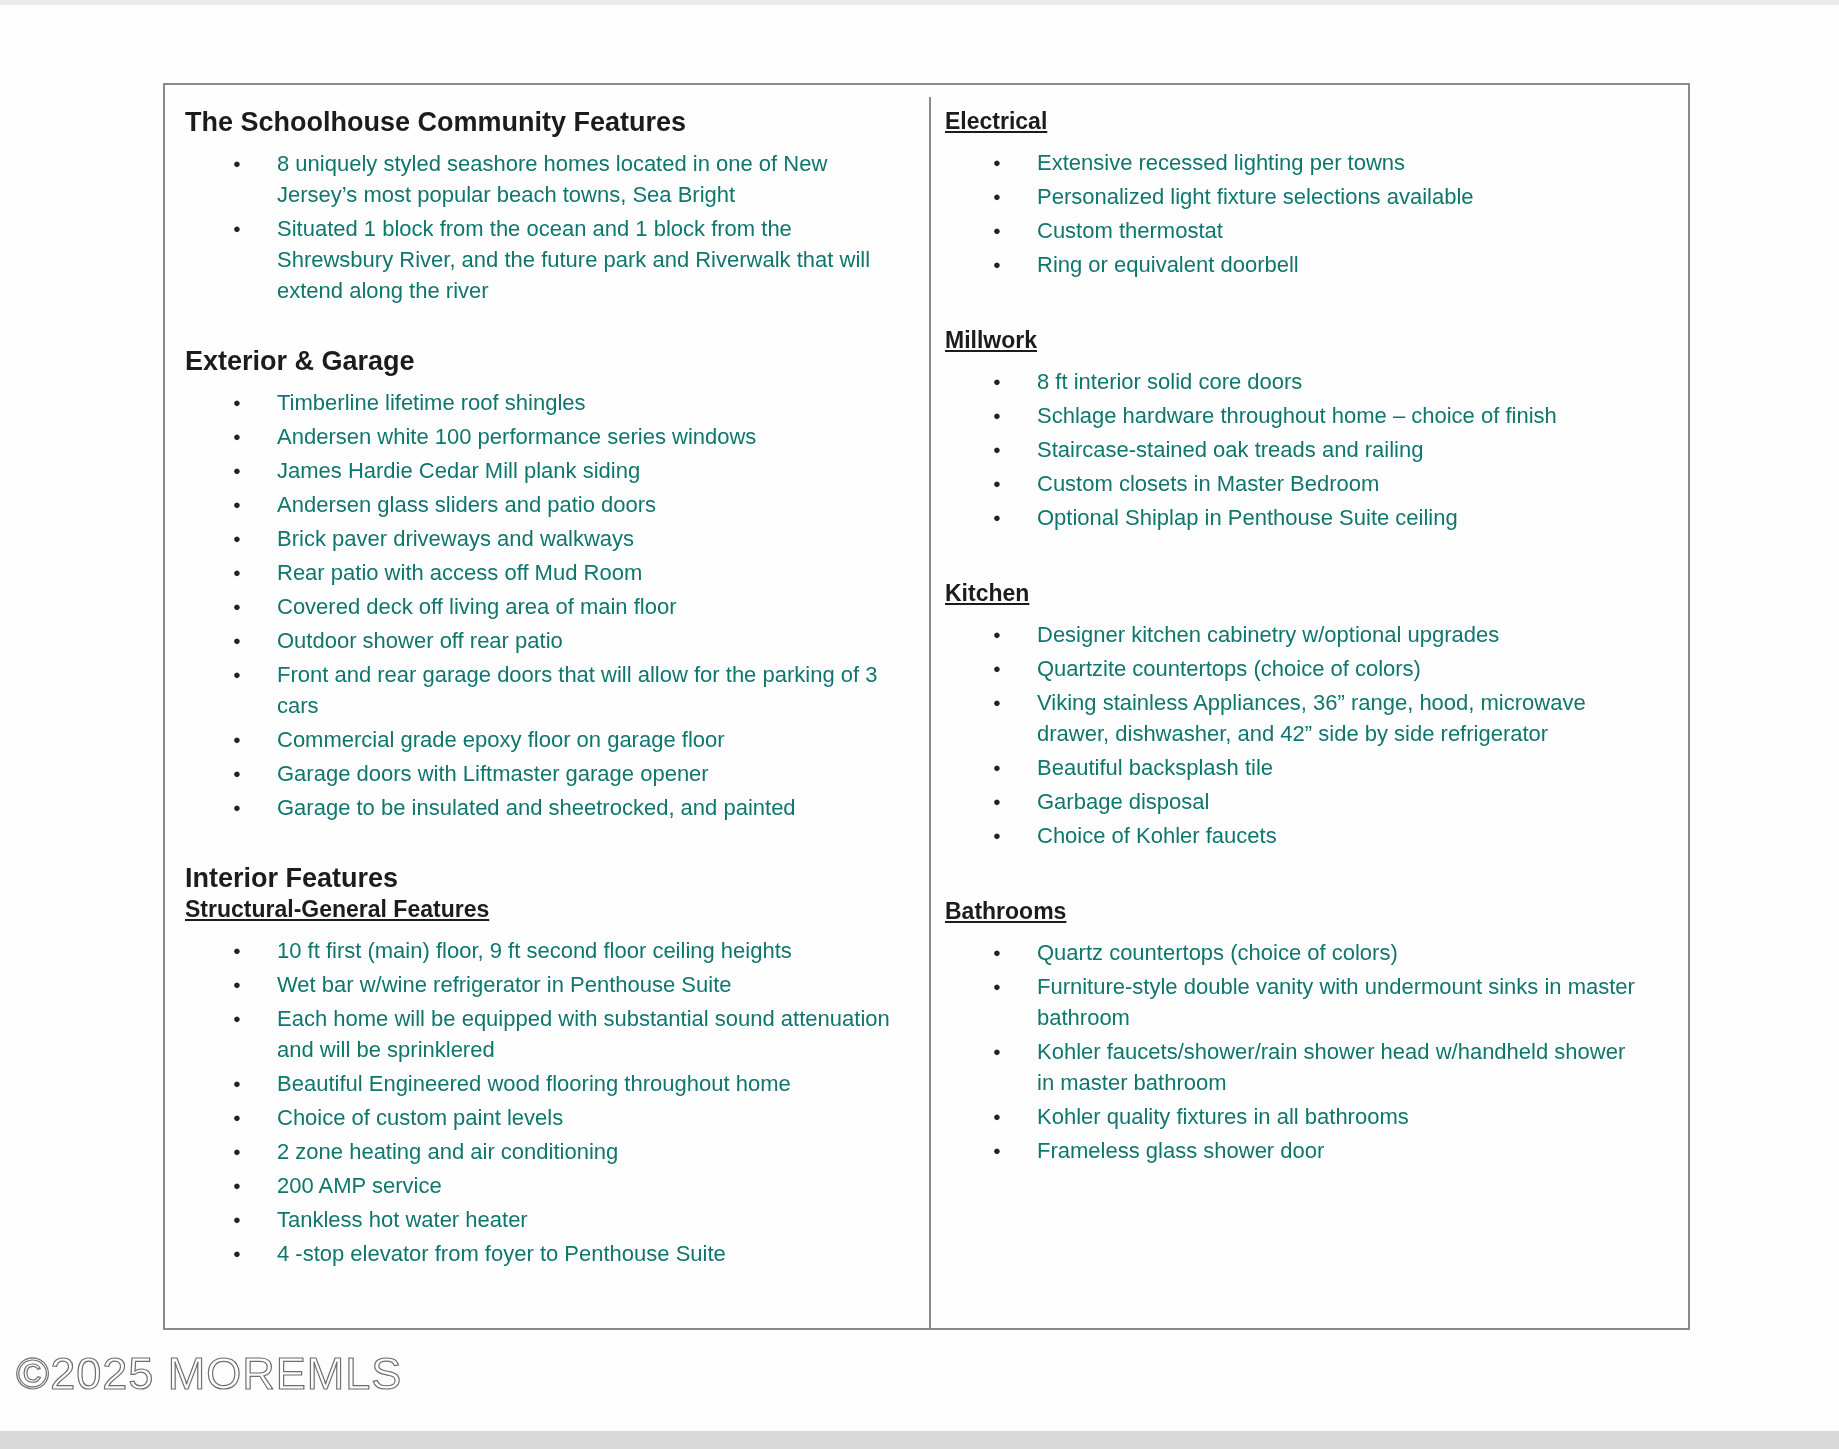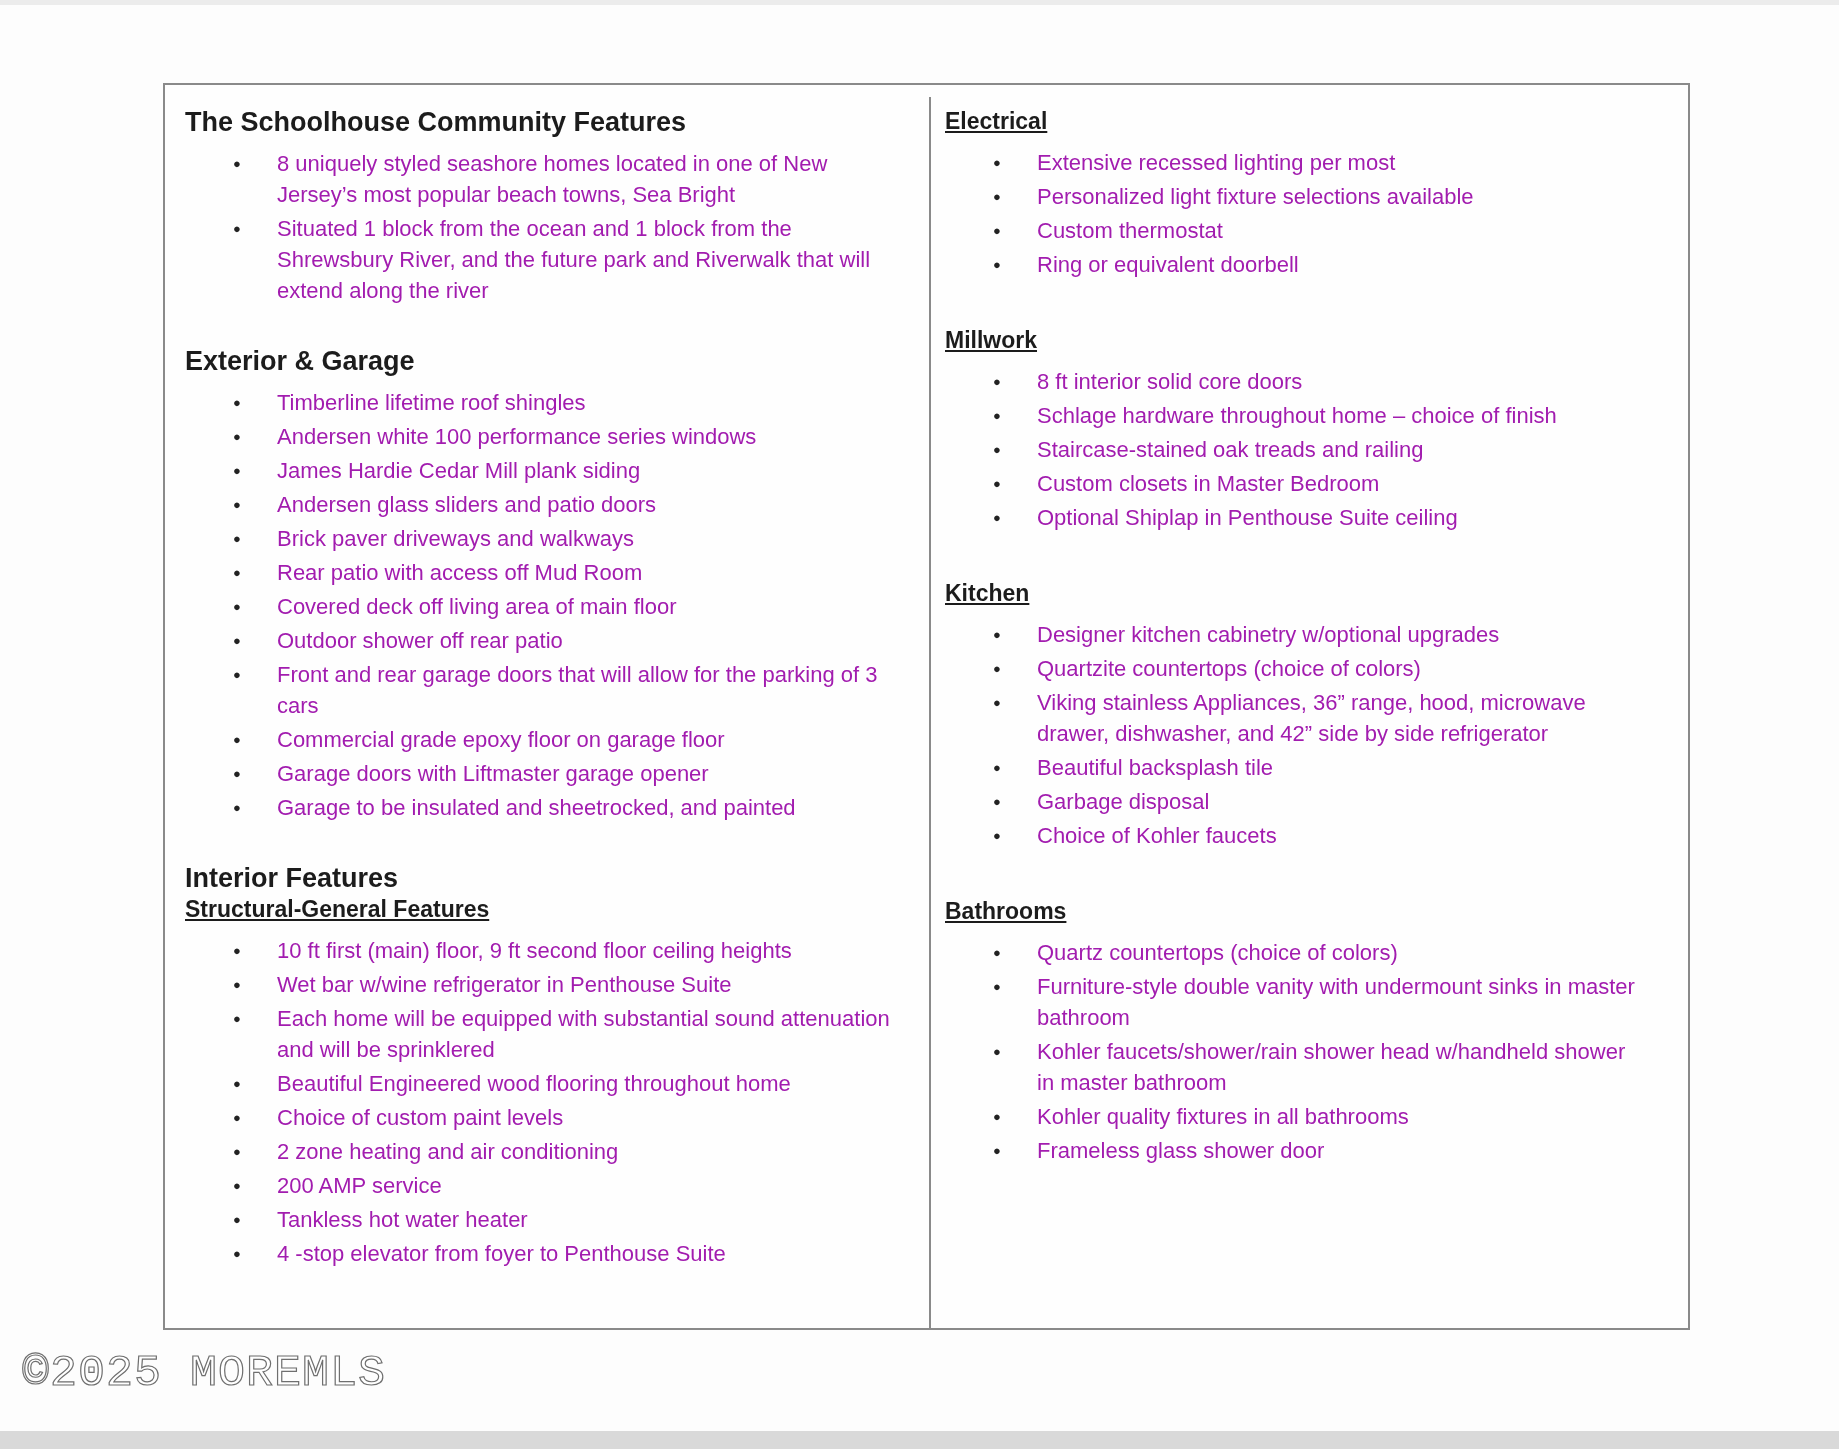--- a/index.html
+++ b/index.html
@@ -13,25 +13,25 @@
   .col-left{width:766px;box-sizing:border-box;border-right:2px solid #8a8a8a;
             padding:10px 19px 0 20px;margin-top:12px;}
   .col-right{flex:1;box-sizing:border-box;padding:23px 53px 0 14px;}
 
   .h1{font-size:27px;font-weight:700;color:#1c1c1c;margin:0 0 10px 0;}
   .h1.tight{margin-bottom:2px;}
   .h2u{font-size:23px;font-weight:700;color:#1c1c1c;text-decoration:underline;margin:0 0 12px 0;}
 
   ul.list{list-style:none;margin:0 0 40px 0;padding:0 0 0 92px;}
   ul.list-r{margin-bottom:47px;}
-  ul.list li{position:relative;font-size:22px;line-height:31px;color:#a21caf;margin:0 0 3px 0;}
+  ul.list li{position:relative;font-size:22px;line-height:31px;color:#0f766e;margin:0 0 3px 0;}
   ul.list li::before{content:"●";position:absolute;left:-44px;top:0;font-size:13px;
                      line-height:31px;color:#222222;}
 
-  .watermark{position:absolute;left:22px;top:1348px;font-family:Liberation Mono, monospace;
+  .watermark{position:absolute;left:16px;top:1348px;font-family:Liberation Sans, sans-serif;
              font-size:45px;letter-spacing:1px;color:#ffffff;
              -webkit-text-stroke:1.2px #6f6f6f;white-space:nowrap;}
 </style>
 </head>
 <body>
 
 <div class="canvas">
   <div class="strip-top"></div>
 
   <div class="sheet">
@@ -80,21 +80,21 @@
         </ul>
       </section>
 
     </div>
 
     <div class="col-right">
 
       <section>
         <h3 class="h2u">Electrical</h3>
         <ul class="list list-r">
-          <li>Extensive recessed lighting per most</li>
+          <li>Extensive recessed lighting per towns</li>
           <li>Personalized light fixture selections available</li>
           <li>Custom thermostat</li>
           <li>Ring or equivalent doorbell</li>
         </ul>
       </section>
 
       <section>
         <h3 class="h2u">Millwork</h3>
         <ul class="list list-r">
           <li>8 ft interior solid core doors</li>

